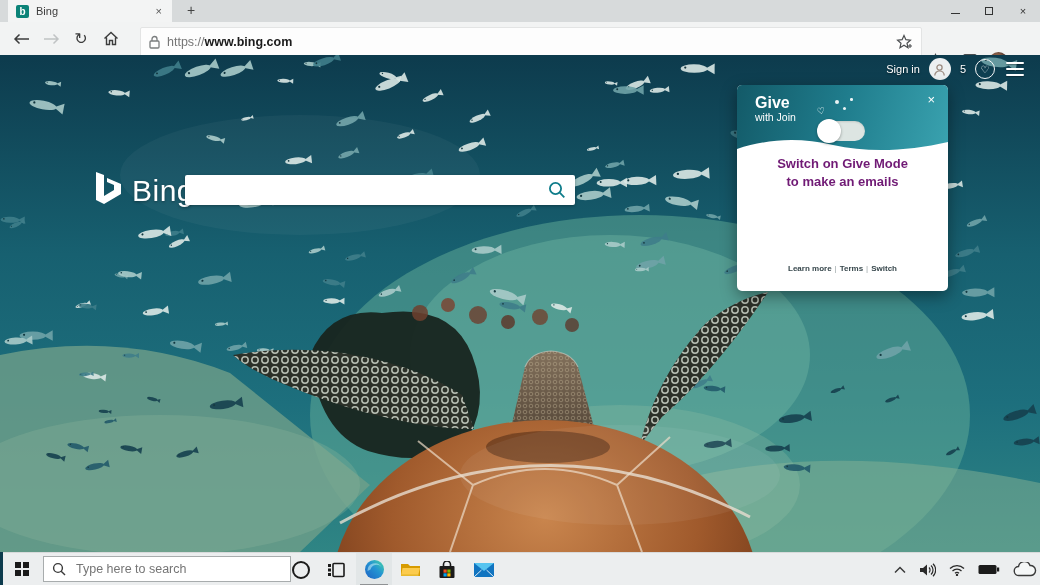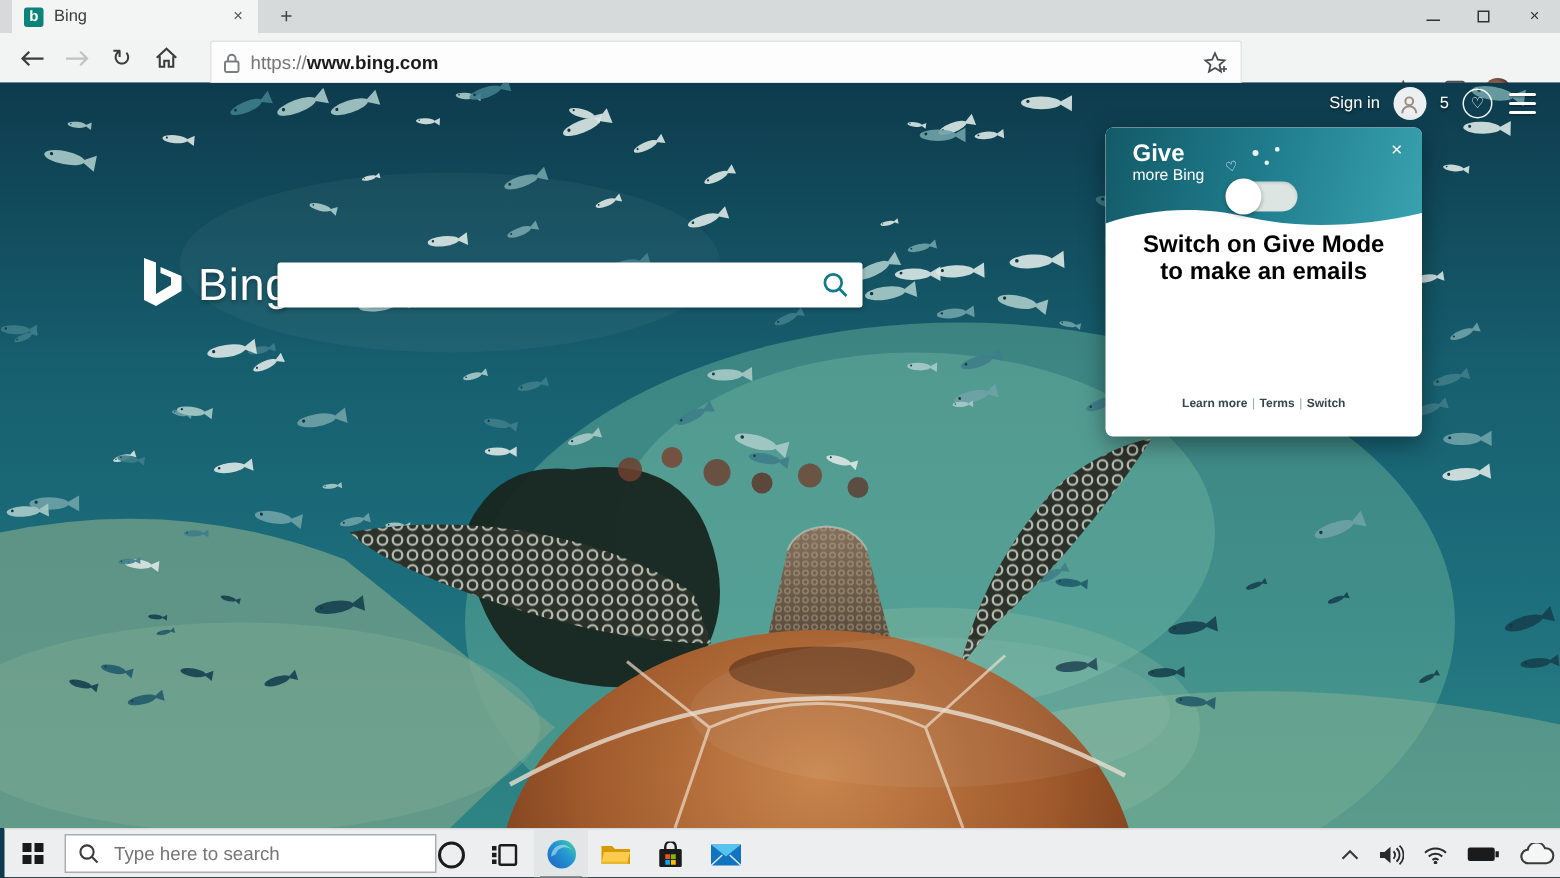--- a/index.html
+++ b/index.html
@@ -19,21 +19,21 @@
        font-size:14px;color:#444;line-height:20px;}
   .wincontrols{position:absolute;right:0;top:0;height:22px;display:flex;}
   .winbtn{width:34px;height:22px;display:flex;align-items:center;justify-content:center;
        font-size:11px;color:#333;}
   .maxbox{width:8px;height:8px;border:1px solid #333;}
   .minbar{width:9px;height:1px;background:#333;margin-top:4px;}
 
   .navbar{position:absolute;left:0;top:22px;width:1040px;height:33px;background:#f2f3f3;
        display:flex;align-items:center;}
   .navbtn{width:30px;height:28px;display:flex;align-items:center;justify-content:center;}
-  .addressbar{position:absolute;left:140px;top:5px;width:688px;height:23px;background:#fdfdfd;
+  .addressbar{position:absolute;left:140px;top:5px;width:782px;height:23px;background:#fdfdfd;
        border:1px solid #e3e4e4;border-radius:2px;display:flex;align-items:center;padding:14px 8px;}
   .url{font-size:12.5px;color:#757575;margin-left:7px;white-space:nowrap;}
   .url b{color:#1b1b1b;font-weight:bold;}
   .addr-right{margin-left:auto;display:flex;align-items:center;}
   .chromeicons{position:absolute;right:6px;top:24px;height:30px;display:flex;align-items:center;gap:11px;}
   .avatar{width:19px;height:19px;border-radius:50%;
        background:radial-gradient(circle at 42% 35%,#8a5e46 0 28%,#4a322a 55%,#1e1a18 90%);}
   .dots{font-size:14px;color:#3d3d3d;letter-spacing:1px;line-height:10px;}
 
   
@@ -70,21 +70,21 @@
   .give-title .t2{font-size:10.5px;}
   .give-close{position:absolute;right:9px;top:5px;color:#fff;font-size:13px;padding:2px 4px;}
   .toggle{position:absolute;left:82px;top:36px;width:46px;height:20px;background:#dde5e2;
        border-radius:10px;box-shadow:inset 0 1px 2px rgba(0,0,0,.12);}
   .knob{position:absolute;left:-2px;top:-2px;width:24px;height:24px;background:#fff;border-radius:50%;
        box-shadow:0 1px 3px rgba(0,0,0,.35);}
   .bubbles{position:absolute;left:76px;top:13px;width:60px;height:22px;color:#fff;}
   .bub{position:absolute;background:rgba(255,255,255,.9);border-radius:50%;}
   .heart-glyph{position:absolute;left:4px;top:8px;font-size:9px;color:#fff;transform:rotate(-12deg);}
   .give-heading{position:absolute;left:0;top:70px;width:211px;text-align:center;
-       font-size:16px;font-weight:bold;color:#000000;line-height:18px;}
+       font-size:13px;font-weight:bold;color:#701a75;line-height:18px;}
   .give-body{position:absolute;left:11px;top:113px;width:189px;text-align:center;
        font-size:9px;color:#5f6a6e;line-height:12.5px;}
   .give-fine{position:absolute;left:14px;top:158px;width:183px;text-align:center;
        font-size:7.5px;color:#a2aaac;line-height:9.5px;}
   .give-links{position:absolute;left:0;top:179px;width:211px;text-align:center;
        font-size:8px;color:#37474c;font-weight:bold;}
   .give-links .sep{color:#9aa4a6;font-weight:normal;margin:0 3px;}
 
   
   .taskbar{position:absolute;left:3px;top:552px;width:1040px;height:33px;background:#eceeef;
@@ -387,21 +387,21 @@
       </svg>
     </div>
 
     <div class="give-panel">
       <div class="give-header"></div>
       <svg class="give-wave" viewBox="0 0 211 28">
         <path d="M0 16 C30 6 62 4 96 12 C132 20 172 18 211 9 L211 28 L0 28 Z" fill="#ffffff"></path>
       </svg>
       <div class="give-title">
         <div class="t1">Give</div>
-        <div class="t2">more Bing</div>
+        <div class="t2">with Join</div>
       </div>
       <div class="give-close">×</div>
       <div class="bubbles">
         <span class="heart-glyph">♡</span>
         <span class="bub" style="left:22px;top:2px;width:4px;height:4px"></span>
         <span class="bub" style="left:30px;top:9px;width:3px;height:3px"></span>
         <span class="bub" style="left:37px;top:0;width:2.5px;height:2.5px"></span>
       </div>
       <div class="toggle">
         <div class="knob"></div>

